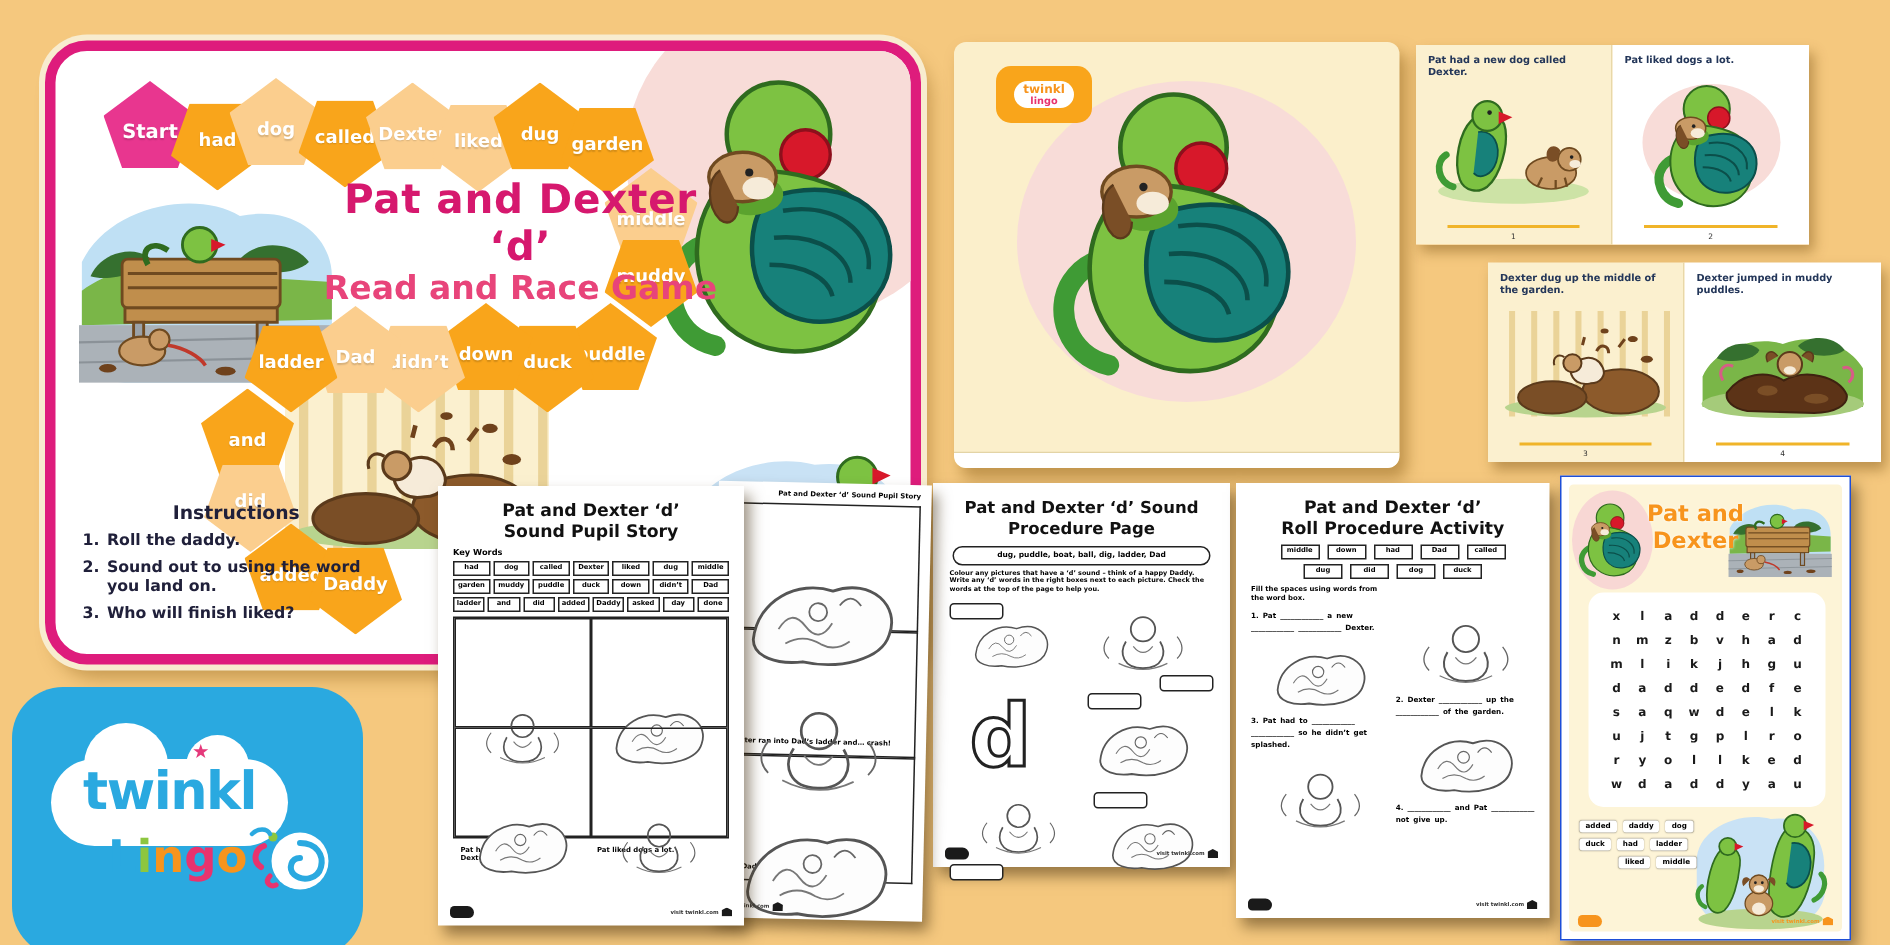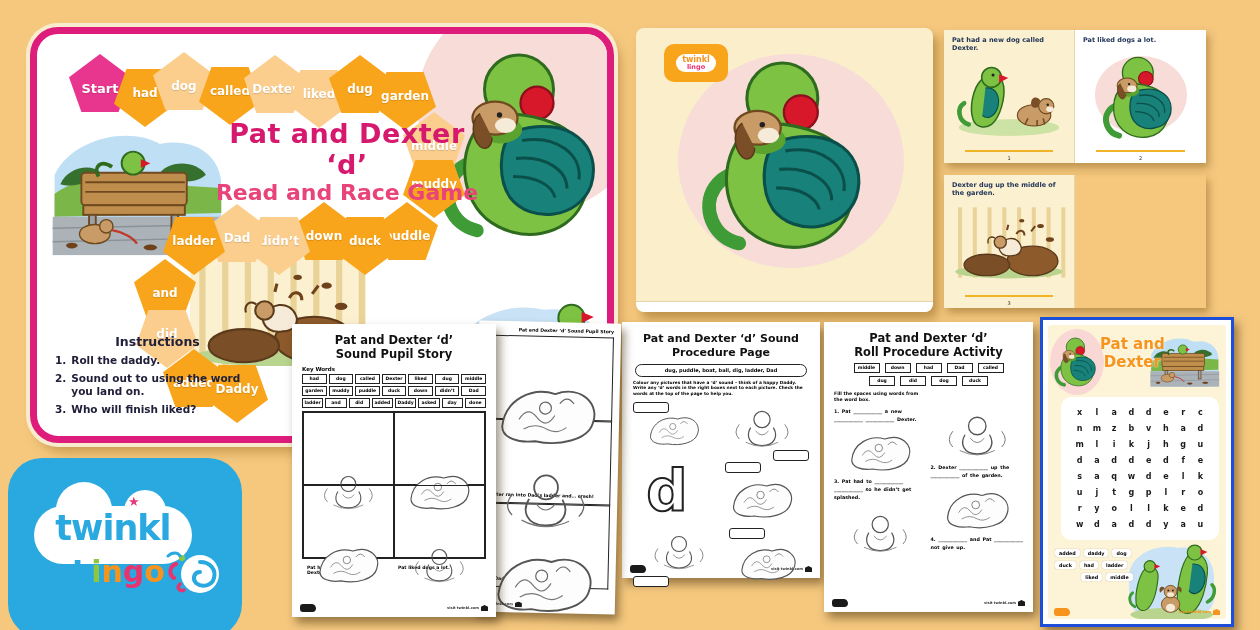--- a/index.html
+++ b/index.html
@@ -97,21 +97,21 @@
   .cloze .ws-title { font-size:11.5px; }
   .clzrow { display:flex; justify-content:center; gap:5px; margin-top:3px; }
   .clzrow .chip { min-width:26px; padding:1.5px 3px; }
   .clz-instr { font-size:4.6px; font-weight:bold; width:92px; line-height:1.3; margin:5px 0 2px; }
   .clz-cols { display:flex; gap:4px; }
   .clz-col { width:50%; }
   .sentence { font-size:4.8px; font-weight:bold; line-height:1.7; margin:3px 0; word-spacing:1px; }
   .clz-pic { width:100%; }
 
   
-  .wsearch { left:1040px; top:317px; width:194px; height:310px; padding:5px; border:3px solid #1d4ed8; }
+  .wsearch { left:1040px; top:317px; width:194px; height:310px; padding:5px; border:1px solid #1d4ed8; }
   .ws-inner { position:relative; width:100%; height:100%; background:#FDF4D7; border-radius:3px; overflow:hidden; }
   .ws-pinkblob { position:absolute; left:2px; top:4px; width:54px; height:66px; background:#F8D7D4; border-radius:50%; }
   .ws-pinkblob svg { position:absolute; left:3px; top:4px; width:48px; height:58px; }
   .ws-bench { position:absolute; right:2px; top:6px; width:80px; height:58px; }
   .ws-bench svg { width:100%; height:100%; }
   .ws-titles { position:absolute; left:52px; top:10px; z-index:2; text-align:center; }
   .ws-titles .w1, .ws-titles .w2 { font-size:15px; font-weight:bold; color:#F7941D; text-shadow:0 0 2px #fff; }
   .ws-gridpanel { position:absolute; left:13px; top:72px; width:158px; height:143px; background:#fff; border-radius:10px;
                   display:grid; grid-template-columns:repeat(8,1fr); padding:7px 10px; z-index:2; }
   .gl { font-size:8px; font-weight:bold; color:#1a1a1a; display:flex; align-items:center; justify-content:center; }
@@ -368,30 +368,40 @@
         <div class="pinkblob" style="left:12px;top:2px;width:92px;height:78px;"></div>
         <svg style="position:relative">
             <use href="#sym-hug"></use>
           </svg>
       </div>
       <div class="pline"></div>
       <div class="pnum">2</div>
     </div>
   </div>
 
-  <div class="spread" style="top:175px;">
+  <div class="spread" style="top:175px;margin-left:48px;">
     <div class="pg cream">
       <div class="cap">Dexter dug up the middle of the garden.</div>
       <div class="art">
           <svg>
             <use href="#sym-dig"></use>
           </svg>
         </div>
       <div class="pline"></div>
       <div class="pnum">3</div>
+    </div>
+    <div class="pg white">
+      <div class="cap">Dexter jumped in muddy puddles.</div>
+      <div class="art">
+          <svg>
+            <use href="#sym-muddy"></use>
+          </svg>
+        </div>
+      <div class="pline"></div>
+      <div class="pnum">4</div>
     </div>
   </div>
 
   <div class="sheet pupil2">
     <div class="p2head">Pat and Dexter ‘d’ Sound Pupil Story</div>
     <div class="p2cell">
       <div class="pic"><svg class="scr">
             <use href="#sym-scr1"></use>
           </svg></div>
       <div class="pcap">Dexter ran into Dad’s ladder and… crash!</div>

